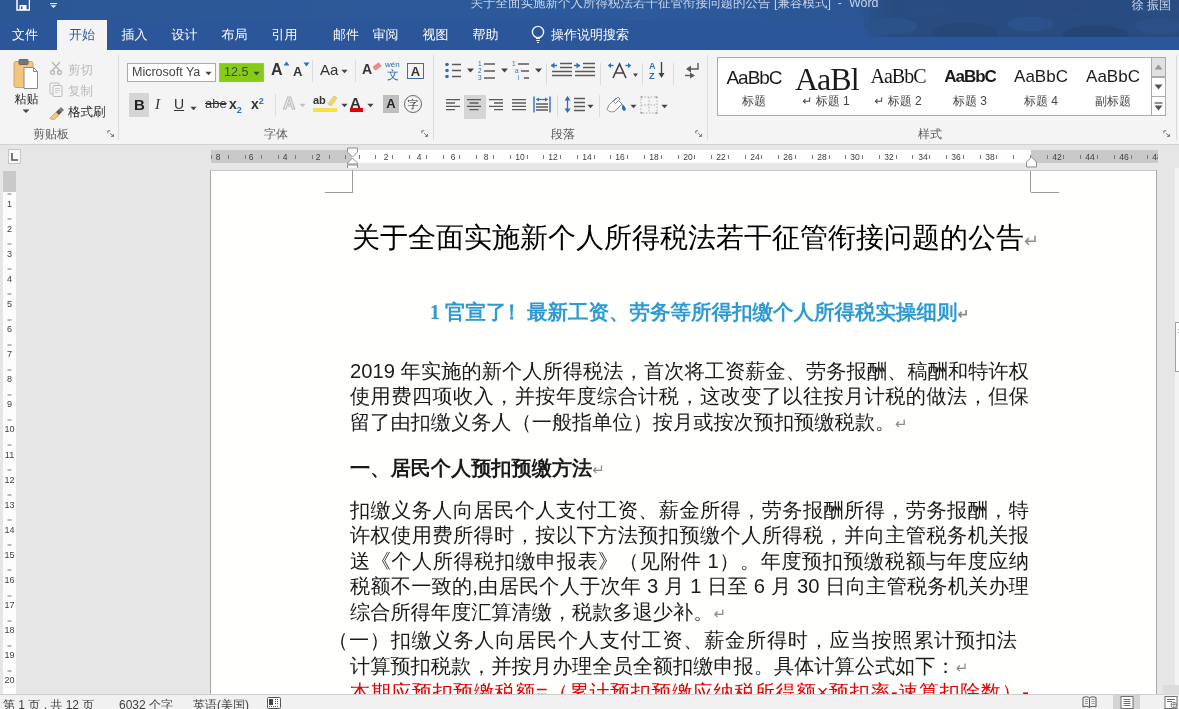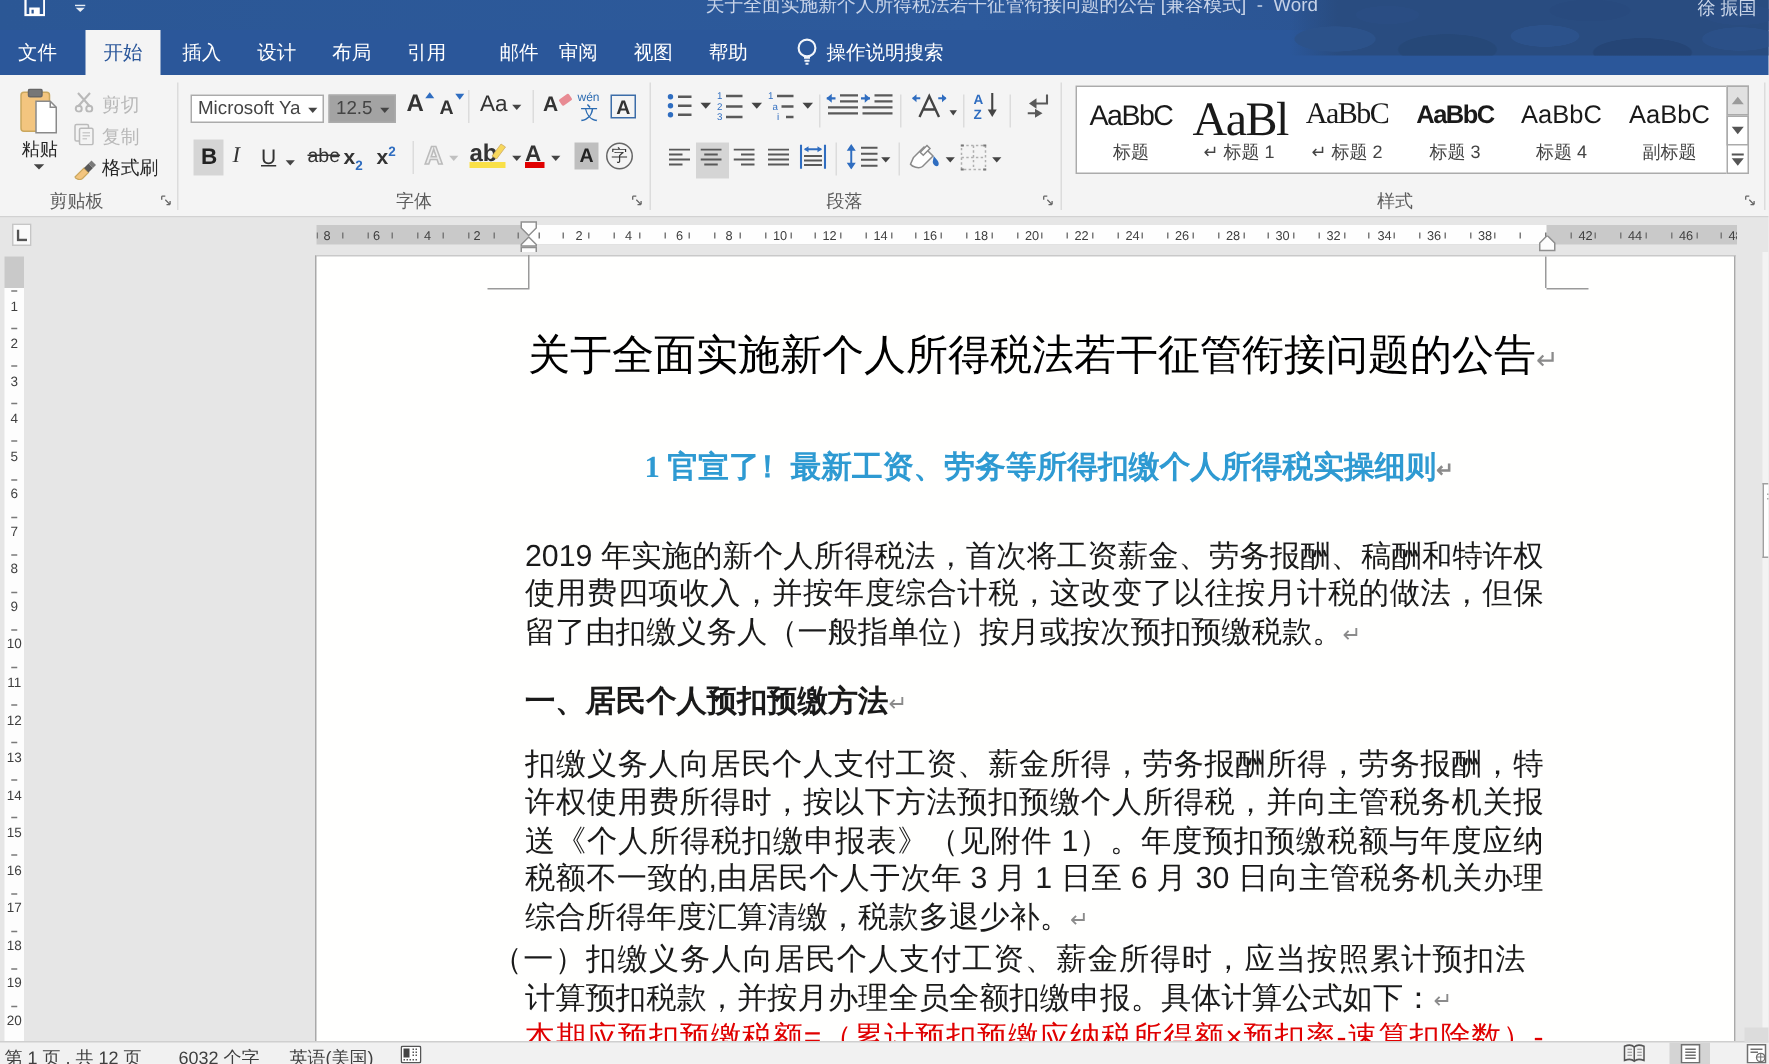--- a/index.html
+++ b/index.html
@@ -130,21 +130,21 @@
  <svg class="abs" style="left:48px;top:54px" width="17" height="16" viewBox="0 0 17 16">
         <path d="M2 14 L8 8 l3 3 -4 4 c-2 1.5 -5 0 -5 -1 z" fill="#f3c57f" stroke="#caa75e" stroke-width="0.8"></path>
         <path d="M8 8 l3 -3 3 3 -3 3 z" fill="#595959"></path>
         <path d="M11 5 l2 -2 3 3 -2 2 z" fill="#7a7a7a"></path>
       </svg>
  <div class="abs" style="left:68px;top:54px;font-size:12.5px;color:#262626">格式刷</div>
 
  <div class="abs" style="left:127px;top:13px;width:89px;height:19px;background:#fff;border:1px solid #ababab;font-size:12.5px;color:#444;line-height:17px;padding-left:4px">Microsoft Ya<svg class="abs" style="right:3px;top:7px" width="7" height="5" viewBox="0 0 8 5">
           <path d="M0.5 0.5 L4 4.5 L7.5 0.5 Z" fill="#444"></path>
         </svg></div>
- <div class="abs" style="left:219px;top:13px;width:45px;height:19px;background:#a3a3a3;border:1px solid #ababab;font-size:12.5px;color:#444;line-height:17px;padding-left:4px">12.5<svg class="abs" style="right:3px;top:7px" width="7" height="5" viewBox="0 0 8 5">
+ <div class="abs" style="left:219px;top:13px;width:45px;height:19px;background:#84cc16;border:1px solid #ababab;font-size:12.5px;color:#444;line-height:17px;padding-left:4px">12.5<svg class="abs" style="right:3px;top:7px" width="7" height="5" viewBox="0 0 8 5">
           <path d="M0.5 0.5 L4 4.5 L7.5 0.5 Z" fill="#444"></path>
         </svg></div>
  <div class="abs" style="left:271px;top:11px;font-size:16px;color:#333;font-weight:bold">A</div>
  <svg class="abs" style="left:283px;top:11px" width="7" height="5" viewBox="0 0 7 5">
         <path d="M0.5 4.5 L3.5 0.5 L6.5 4.5 Z" fill="#2f6dc0"></path>
       </svg>
  <div class="abs" style="left:293px;top:14px;font-size:13px;color:#333;font-weight:bold">A</div>
  <svg class="abs" style="left:303px;top:12px" width="7" height="5" viewBox="0 0 7 5">
         <path d="M0.5 0.5 L3.5 4.5 L6.5 0.5 Z" fill="#2f6dc0"></path>
       </svg>
@@ -169,21 +169,21 @@
         <path d="M0.5 0.5 L4 4.5 L7.5 0.5 Z" fill="#444"></path>
       </svg>
  <div class="abs" style="left:205px;top:46px;font-size:13px;color:#333;text-decoration:line-through">abe</div>
  <div class="abs" style="left:229px;top:46px;font-size:14px;color:#333;font-weight:bold">x<span style="font-size:9px;color:#2f6dc0;vertical-align:-4px">2</span></div>
  <div class="abs" style="left:251px;top:46px;font-size:14px;color:#333;font-weight:bold">x<span style="font-size:9px;color:#2f6dc0;vertical-align:+5px">2</span></div>
  <div class="rsep" style="left:275px;top:44px"></div>
  <div class="abs" style="left:283px;top:44px;font-size:17px;color:#ededed;font-weight:bold;-webkit-text-stroke:1px #bbb">A</div>
  <svg class="abs" style="left:299px;top:53px" width="7" height="5" viewBox="0 0 8 5">
         <path d="M0.5 0.5 L4 4.5 L7.5 0.5 Z" fill="#c0c0c0"></path>
       </svg>
- <div class="abs" style="left:313px;top:44px;font-size:16px;color:#333;font-weight:bold">ab</div>
+ <div class="abs" style="left:313px;top:44px;font-size:11px;color:#333;font-weight:bold">ab</div>
  <svg class="abs" style="left:326px;top:44px" width="12" height="12" viewBox="0 0 12 12">
         <path d="M2 10 L8 2 l3 2 -6 8 z" fill="#f7d75c" stroke="#caa75e" stroke-width="0.5"></path>
       </svg>
  <div class="abs" style="left:313px;top:58px;width:24px;height:4px;background:#f9e048"></div>
  <svg class="abs" style="left:341px;top:53px" width="7" height="5" viewBox="0 0 8 5">
         <path d="M0.5 0.5 L4 4.5 L7.5 0.5 Z" fill="#444"></path>
       </svg>
  <div class="abs" style="left:350px;top:44px;font-size:15px;color:#333;font-weight:bold">A</div>
  <div class="abs" style="left:350px;top:58px;width:13px;height:4px;background:#e00000"></div>
  <svg class="abs" style="left:367px;top:53px" width="7" height="5" viewBox="0 0 8 5">

